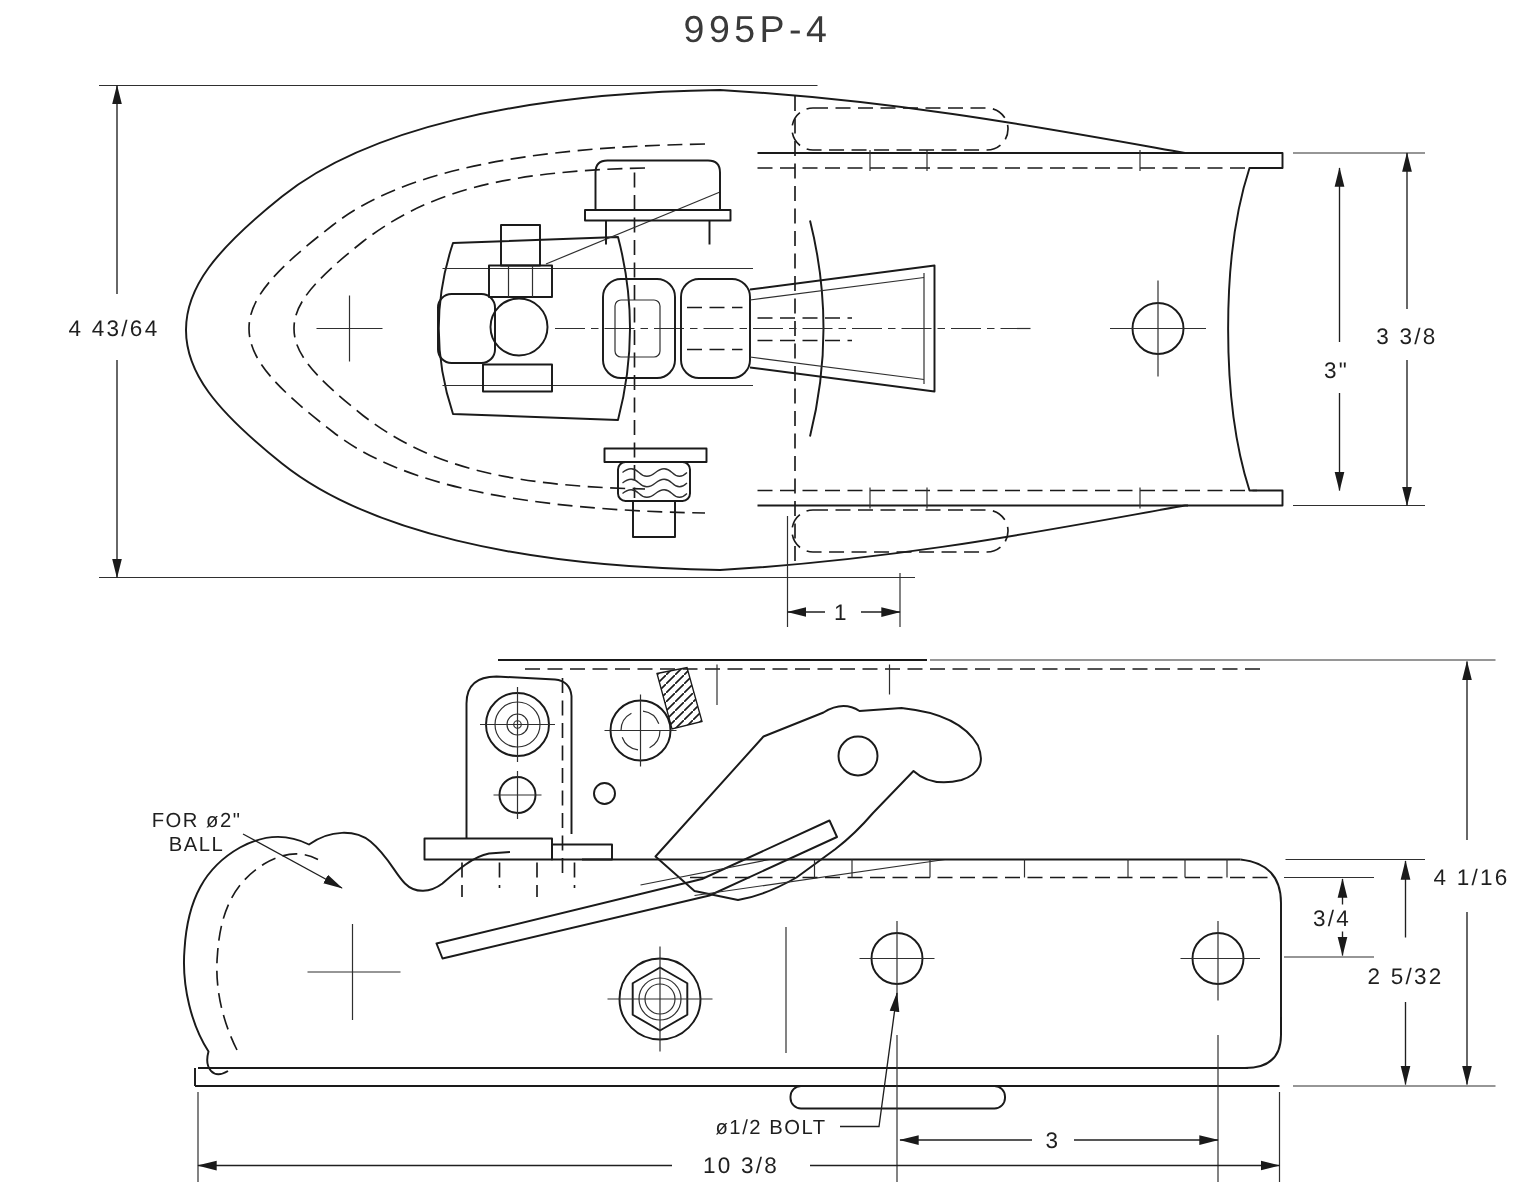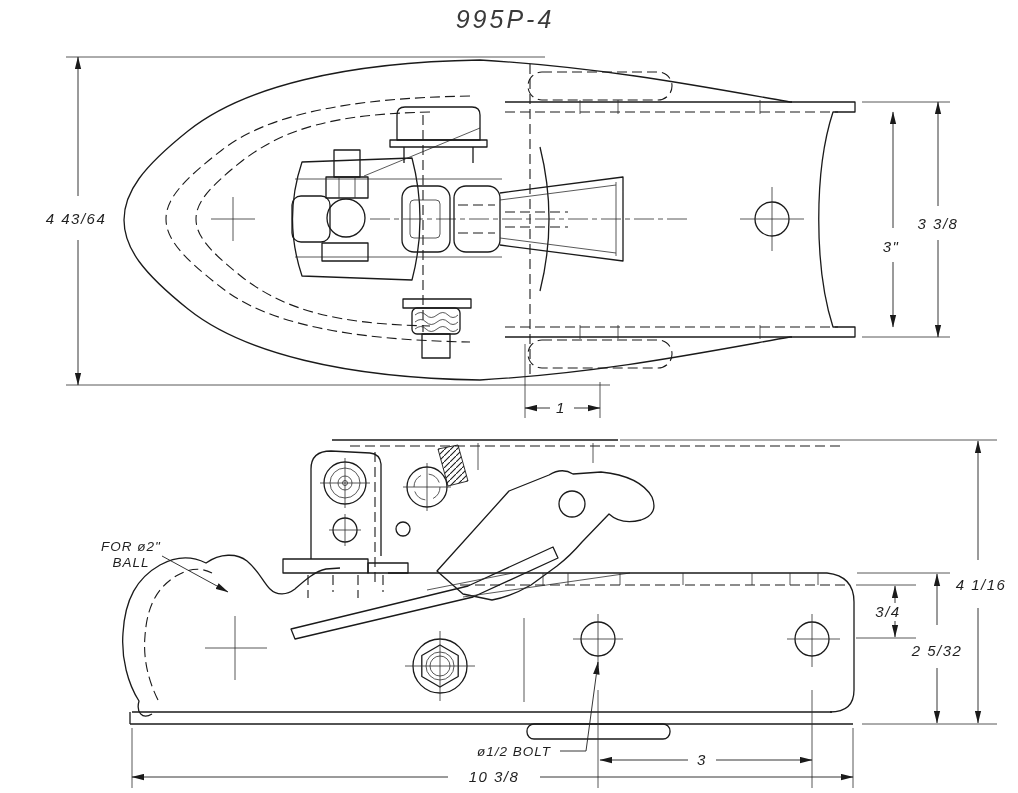--- a/index.html
+++ b/index.html
@@ -1,16 +1,16 @@
 <!DOCTYPE html>
 <html><head>
 <meta charset="utf-8">
 <style>
   html,body{margin:0;padding:0;background:#ffffff;}
-  #stage{position:relative;width:1018px;height:793px;background:#ffffff;overflow:hidden;font-style:italic;}
+  #stage{position:relative;width:1018px;height:793px;background:#ffffff;overflow:hidden;}
   svg{display:block;}
   .ln{fill:none;stroke:#1a1a1a;stroke-width:1.3;stroke-linejoin:round;}
   .th{fill:none;stroke:#2f2f2f;stroke-width:0.8;}
   .hid{fill:none;stroke:#1a1a1a;stroke-width:1.1;stroke-dasharray:10 5;}
   .cl{fill:none;stroke:#2f2f2f;stroke-width:0.8;stroke-dasharray:20 4 5 4;}
   .dim{fill:none;stroke:#1f1f1f;stroke-width:0.9;}
   text{font-family:"Liberation Sans","DejaVu Sans",sans-serif;fill:#1f1f1f;}
   .d{font-size:15px;letter-spacing:1.5px;}
   .lbl{font-size:13.5px;letter-spacing:1px;}
   .ttl{font-size:25px;letter-spacing:3px;fill:#3a3a3a;}

